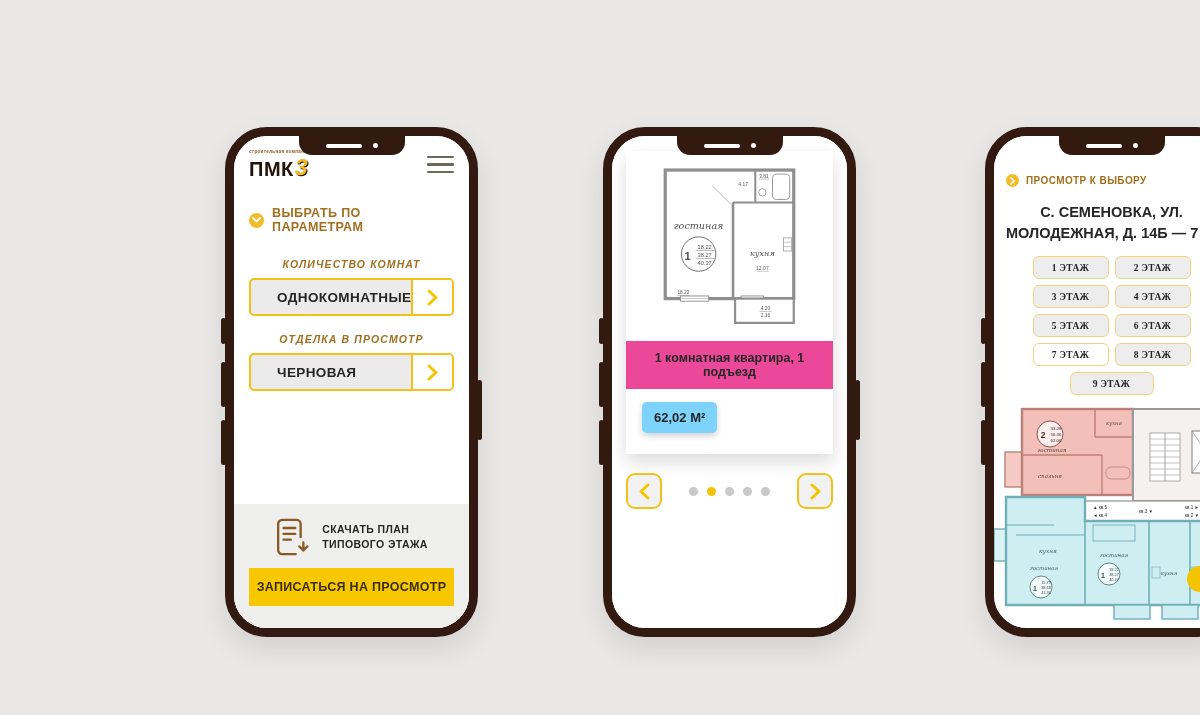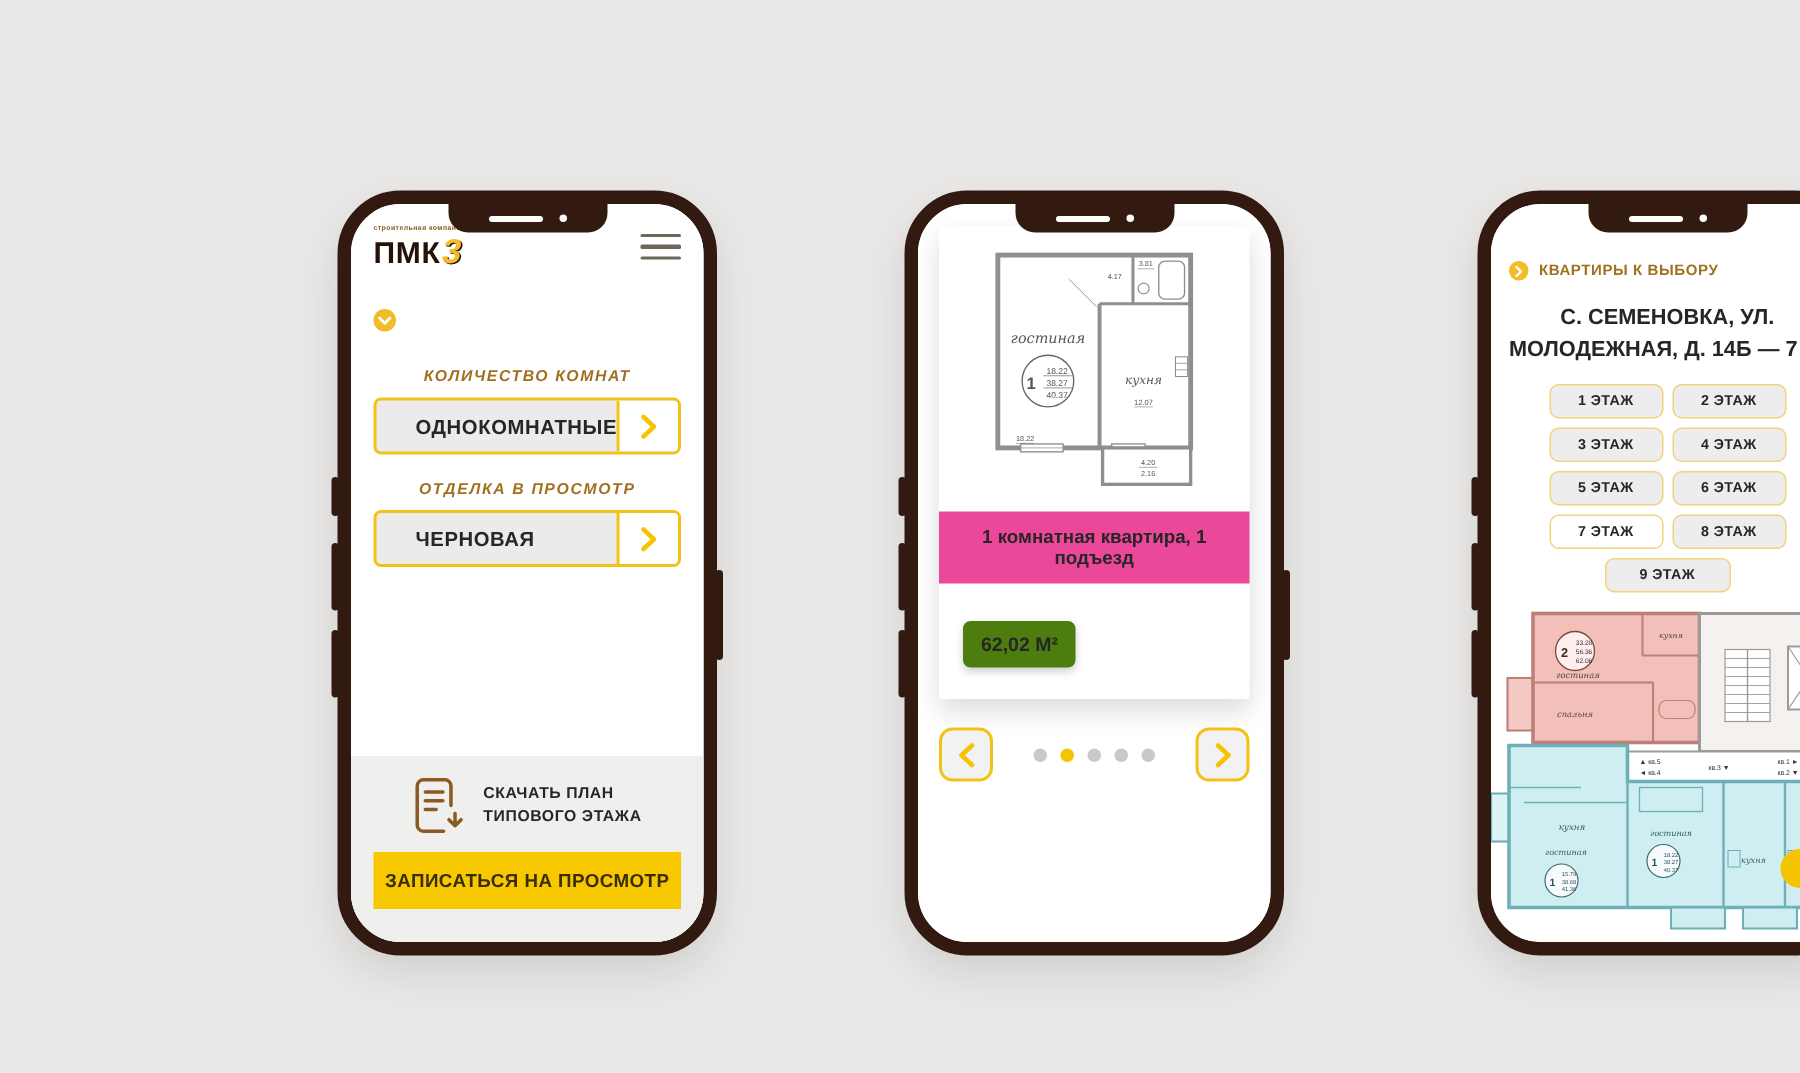--- a/index.html
+++ b/index.html
@@ -55,39 +55,39 @@
        font-size:12.5px;font-weight:bold;color:#3a2d05;letter-spacing:.3px;cursor:pointer;}
 
   
   .p2-top{display:flex;align-items:center;gap:15px;padding:46px 0 0 24px;}
   .big-num{font-size:56px;font-weight:bold;color:#f4c300;line-height:.85;}
   .num-label{font-size:19.5px;font-weight:bold;color:#262626;line-height:1.18;letter-spacing:.3px;}
   .card{margin:15px 14px 0;background:#fff;border-radius:2px;box-shadow:0 8px 18px rgba(0,0,0,.14);}
   .plan-wrap{display:flex;justify-content:center;padding:14px 0 8px;}
   .banner{background:#ec4899;text-align:center;padding:10px 2px;font-size:12.5px;font-weight:bold;color:#262626;}
   .badge-row{padding:13px 16px 21px;}
-  .badge{display:inline-block;background:#4d7c0f;border-radius:5px;padding:8px 12px;
-         font-size:13px;font-weight:bold;color:#262626;box-shadow:0 3px 6px rgba(0,0,0,.18);margin-top:12px;}
+  .badge{display:inline-block;background:#7dd3fc;border-radius:5px;padding:8px 12px;
+         font-size:13px;font-weight:bold;color:#262626;box-shadow:0 3px 6px rgba(0,0,0,.18);}
   .pager{display:flex;align-items:center;justify-content:space-between;margin:19px 14px 0;}
   .pbtn{width:36px;height:36px;border-radius:9px;background:#f2f2f2;border:2px solid #f3c118;
         display:flex;align-items:center;justify-content:center;cursor:pointer;box-sizing:border-box;}
   .dots{display:flex;gap:9px;}
   .dot{width:9px;height:9px;border-radius:50%;background:#c9c9c9;cursor:pointer;}
   .dot.active{background:#f5c400;}
 
   
   .p3-body{padding:38px 12px 0;}
   .back-row{display:flex;align-items:center;gap:7px;cursor:pointer;}
   .yc2{width:13px;height:13px;border-radius:50%;background:#f2bc28;display:flex;align-items:center;justify-content:center;flex:0 0 13px;}
   .back-label{font-size:10px;font-weight:bold;color:#a1701f;letter-spacing:.4px;}
   .p3-title{margin-top:15px;text-align:center;font-size:14.5px;font-weight:bold;color:#262626;line-height:1.45;}
   .p3-title div{white-space:nowrap;}
   .floors{margin-top:12px;display:grid;grid-template-columns:repeat(2,76px);gap:6px;justify-content:center;}
   .fbtn{height:23px;background:#ededed;border:1.5px solid #f3d27c;border-radius:6px;
-        font-family:Liberation Sans, sans-serif;font-size:9.5px;font-weight:bold;color:#262626;letter-spacing:.3px;
+        font-family:Liberation Serif, serif;font-size:9.5px;font-weight:bold;color:#262626;letter-spacing:.3px;
         display:flex;align-items:center;justify-content:center;cursor:pointer;box-sizing:border-box;}
   .fbtn.active{background:#ffffff;}
   .floor9-row{display:flex;justify-content:center;margin-top:6px;}
   .floor9-row .fbtn{width:84px;}
   .plan3-wrap{margin:12px 0 0 -12px;}
 
   
   .plantxt{font-family:"DejaVu Serif",serif;font-style:italic;}
   .plannum{font-family:"Liberation Sans",sans-serif;}
 </style>
@@ -120,20 +120,21 @@
             <span></span>
           </div>
       </div>
       <div class="p1-body">
         <div class="filter-head">
           <span class="yc">
             <svg width="9" height="6" viewBox="0 0 9 6">
                 <polyline points="1,1 4.5,4.5 8,1" fill="none" stroke="#fff" stroke-width="1.8" stroke-linecap="round"></polyline>
               </svg>
           </span>
+          <span class="filter-head-label">ВЫБРАТЬ ПО ПАРАМЕТРАМ</span>
         </div>
         <div class="field-label">КОЛИЧЕСТВО КОМНАТ</div>
         <div class="select">
           <span class="select-value">ОДНОКОМНАТНЫЕ</span>
           <span class="select-arrow">
             <svg width="11" height="17" viewBox="0 0 11 17">
                 <polyline points="2,2 9,8.5 2,15" fill="none" stroke="#f5c400" stroke-width="3" stroke-linecap="round" stroke-linejoin="round"></polyline>
               </svg>
           </span>
         </div>
@@ -254,21 +255,21 @@
         <div class="speaker"></div>
         <div class="camdot"></div>
       </div>
       <div class="p3-body">
         <div class="back-row">
           <span class="yc2">
             <svg width="5" height="8" viewBox="0 0 5 8">
                 <polyline points="1,1 4,4 1,7" fill="none" stroke="#fff" stroke-width="1.6" stroke-linecap="round"></polyline>
               </svg>
           </span>
-          <span class="back-label">КВАРТИРЫ К ВЫБОРУ</span>
+          <span class="back-label">ПРОСМОТР К ВЫБОРУ</span>
         </div>
         <div class="p3-title">
           <div>С. СЕМЕНОВКА, УЛ.</div>
           <div>МОЛОДЕЖНАЯ, Д. 14Б — 7 ЭТАЖ</div>
         </div>
         <div class="floors">
           <button class="fbtn">1 ЭТАЖ</button>
           <button class="fbtn">2 ЭТАЖ</button>
           <button class="fbtn">3 ЭТАЖ</button>
           <button class="fbtn">4 ЭТАЖ</button>

